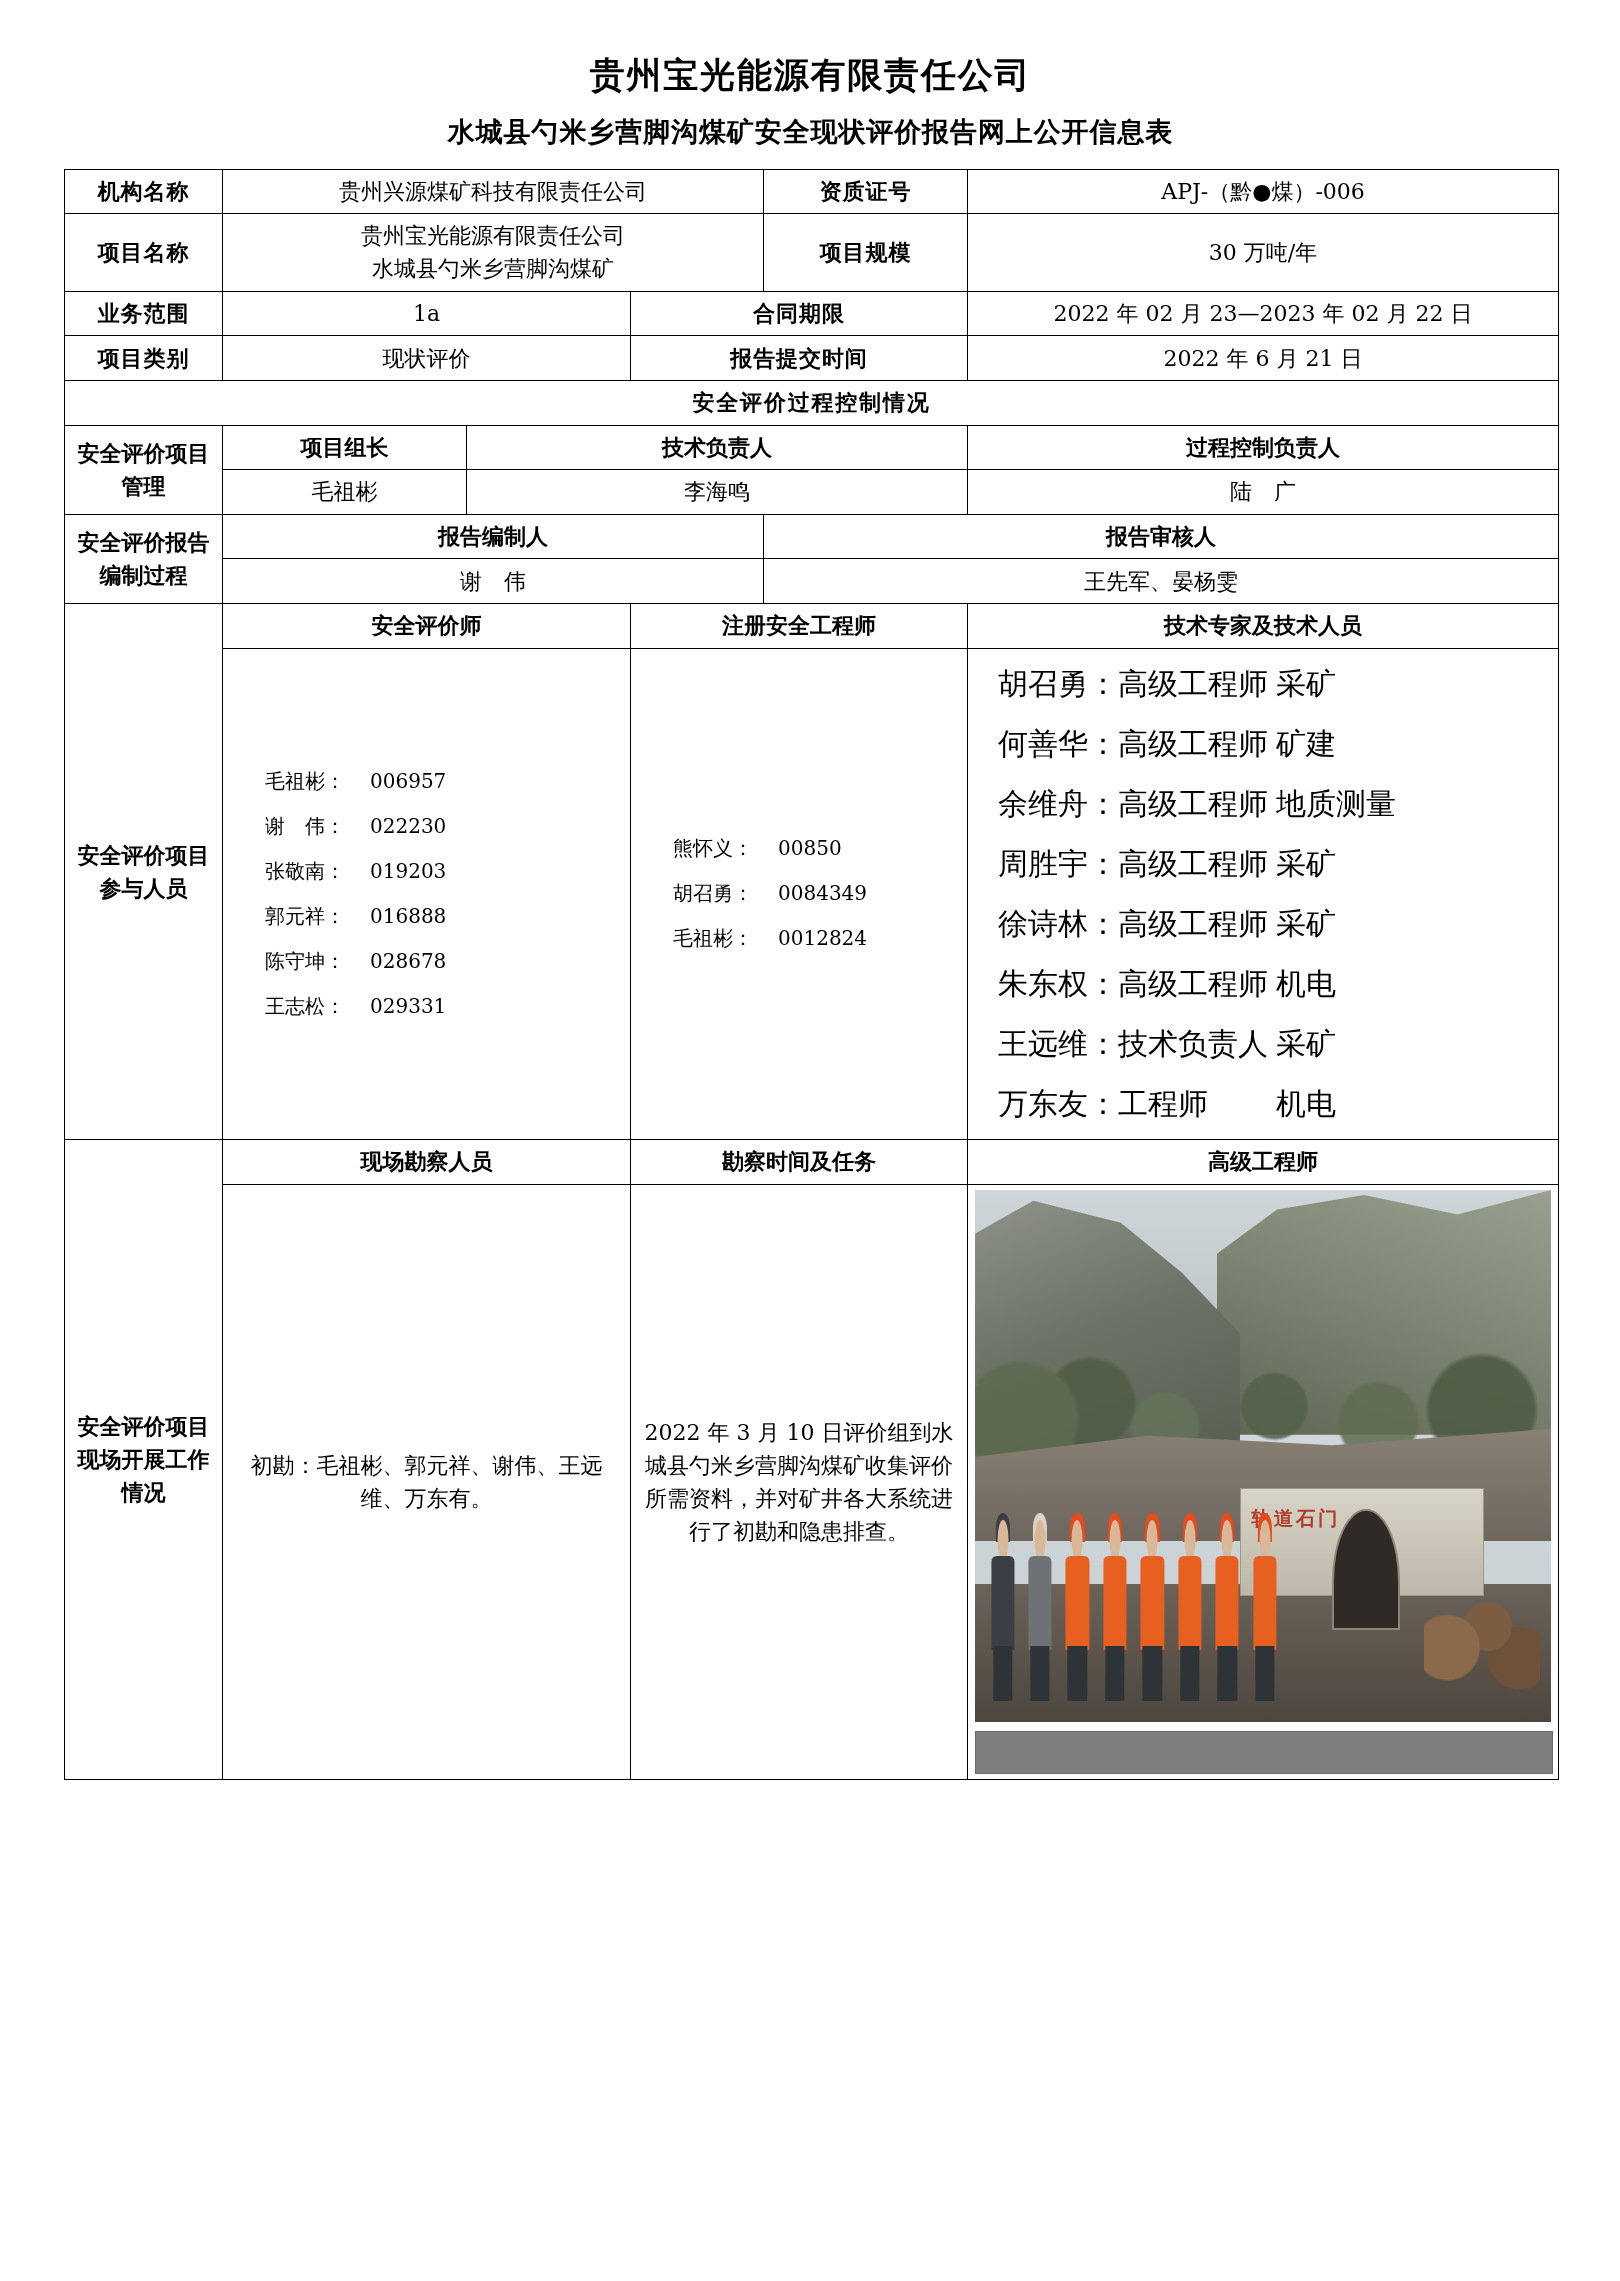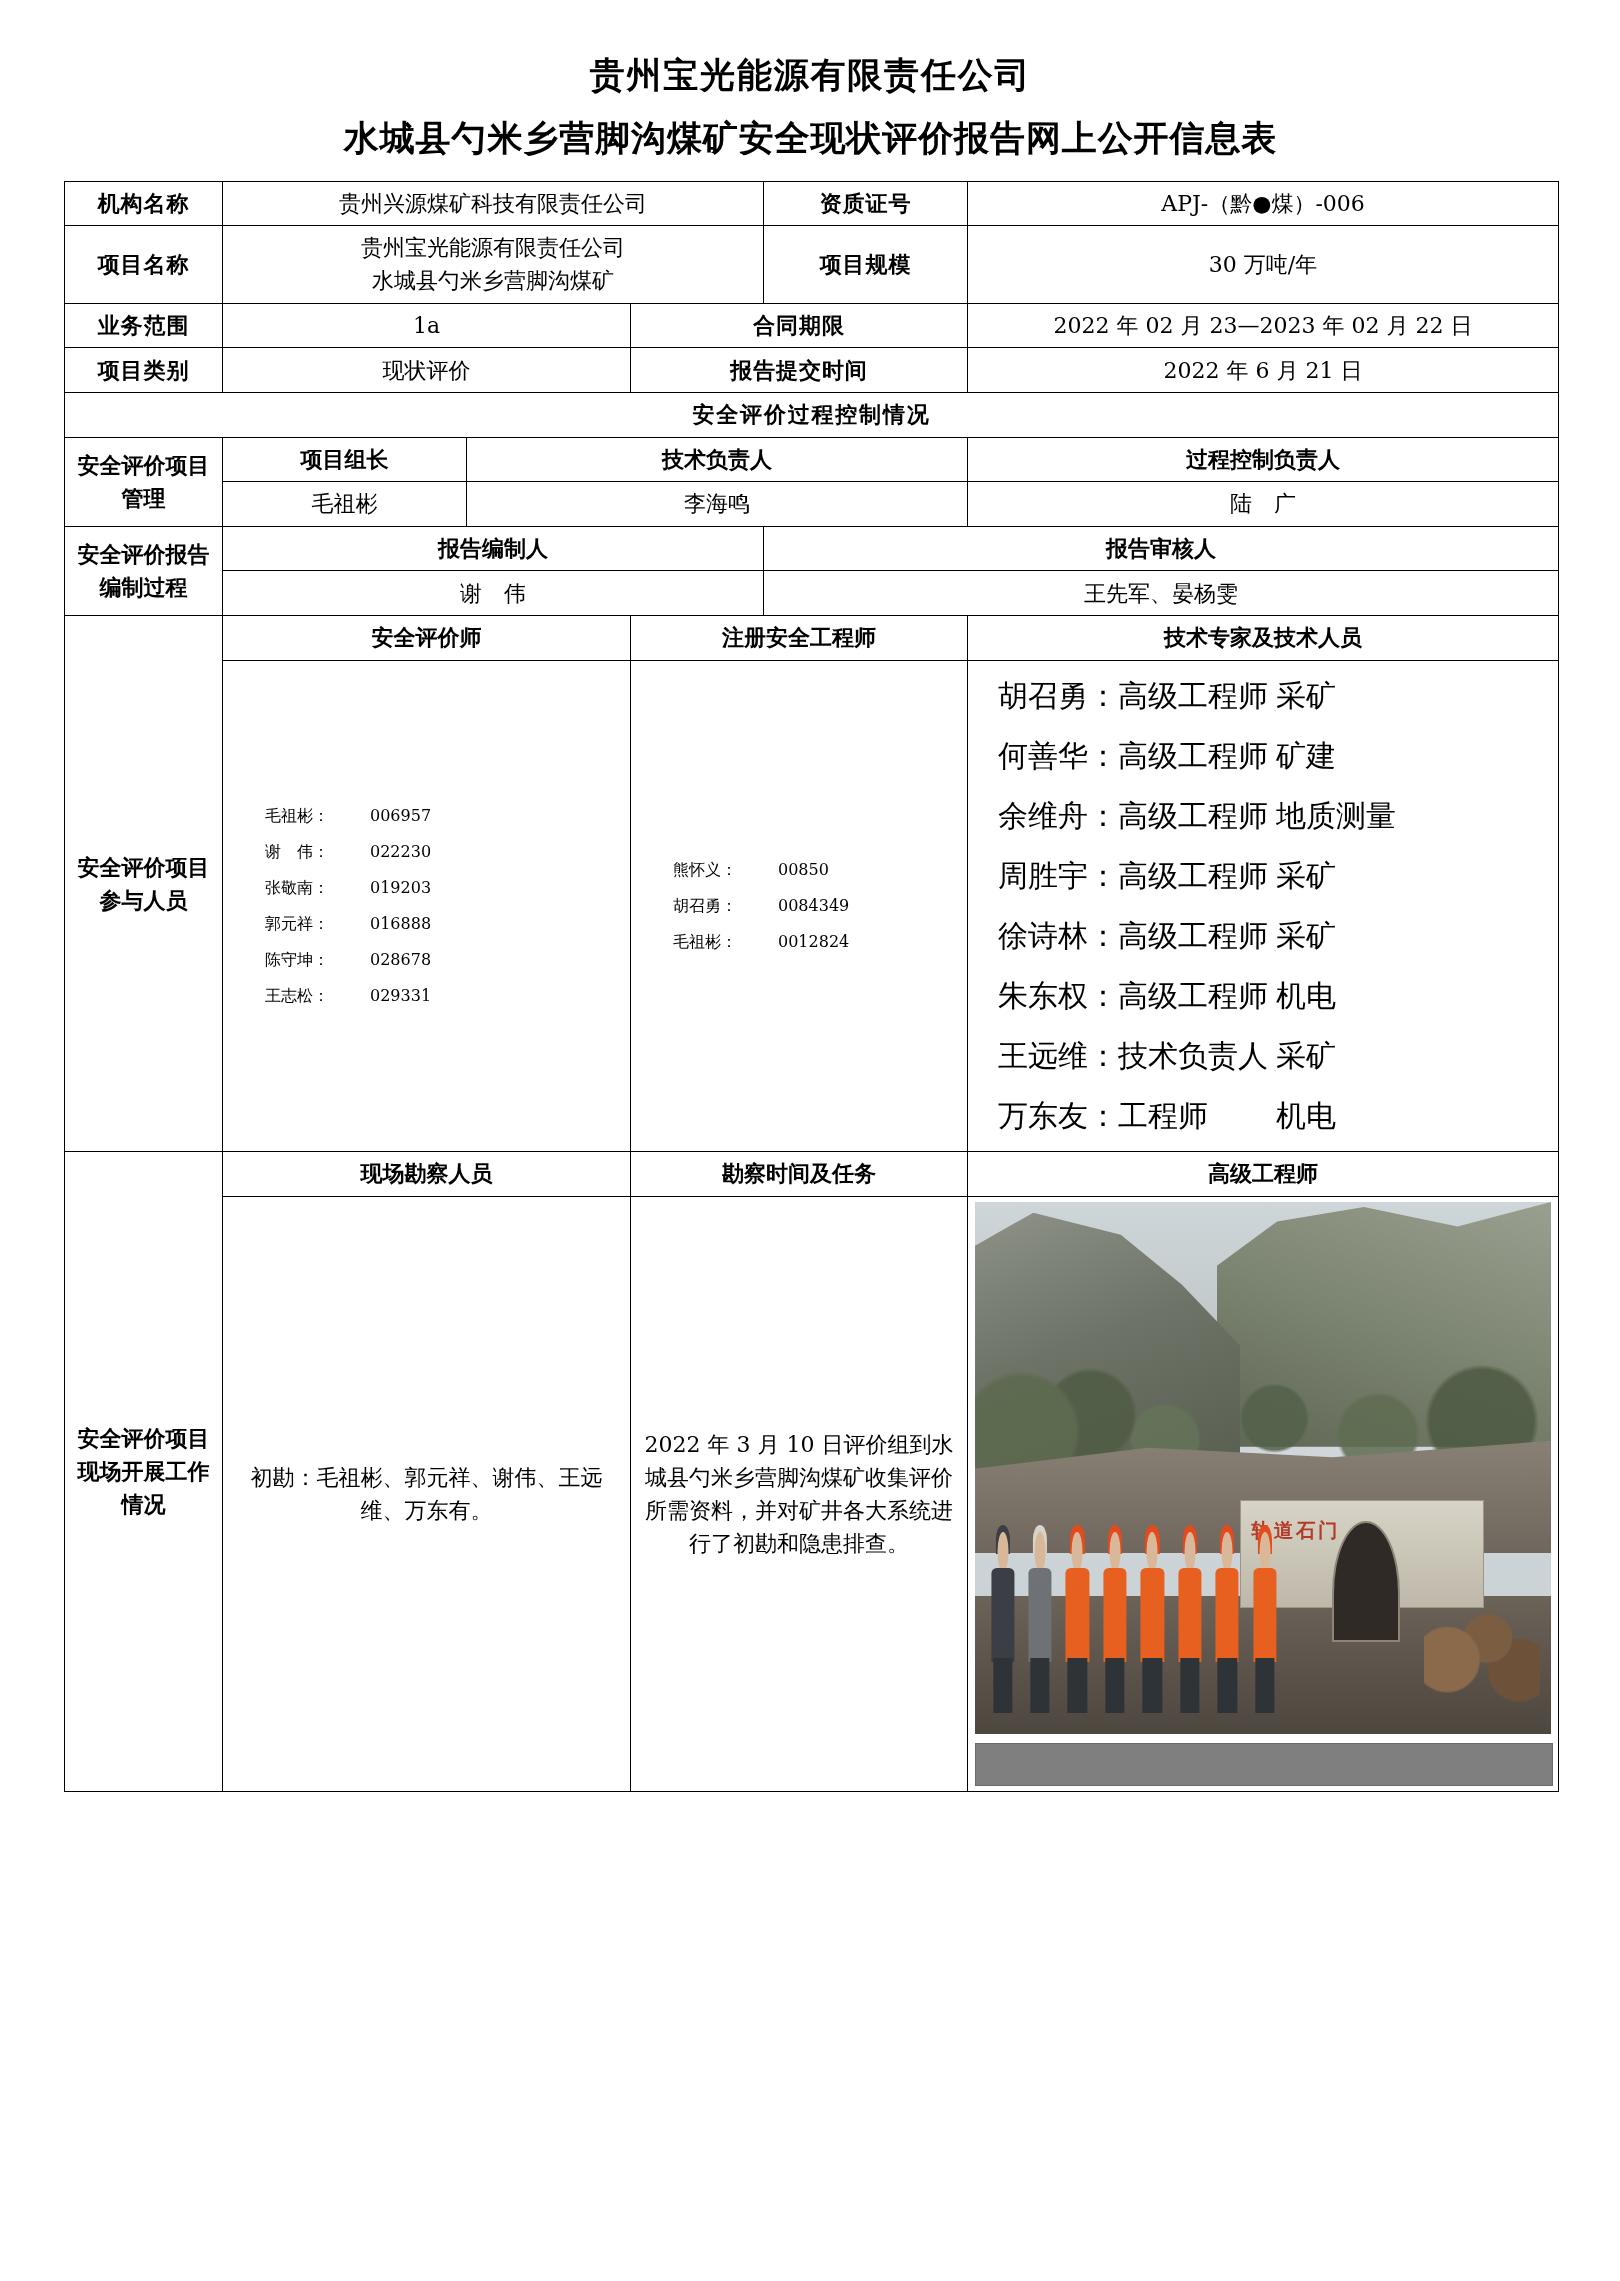--- a/index.html
+++ b/index.html
@@ -25,21 +25,21 @@
     margin-bottom: 16px;
   }
   .title1 {
     font-size: 35px;
     font-weight: bold;
     letter-spacing: 1.8px;
     line-height: 1.5;
     margin-bottom: 10.6px;
   }
   .title2 {
-    font-size: 35px;
+    font-size: 27px;
     font-weight: bold;
     letter-spacing: 0.9px;
     line-height: 1.5;
     margin-bottom: 12.4px;
   }
   table.main {
     border-collapse: collapse;
     width: 1493px;
     table-layout: fixed;
     border-radius: 10px;
@@ -85,21 +85,21 @@
     line-height: 1.55;
   }
   .left-pad {
     text-align: left;
     padding-left: 30px;
   }
   .namelist {
     text-align: left;
     padding-left: 35px;
     line-height: 2.25;
-    font-size: 16px;
+    font-size: 20px;
   }
   .namelist .row {
     white-space: nowrap;
   }
   .namelist .nm {
     display: inline-block;
     min-width: 105px;
   }
   .expertlist {
     text-align: left;

